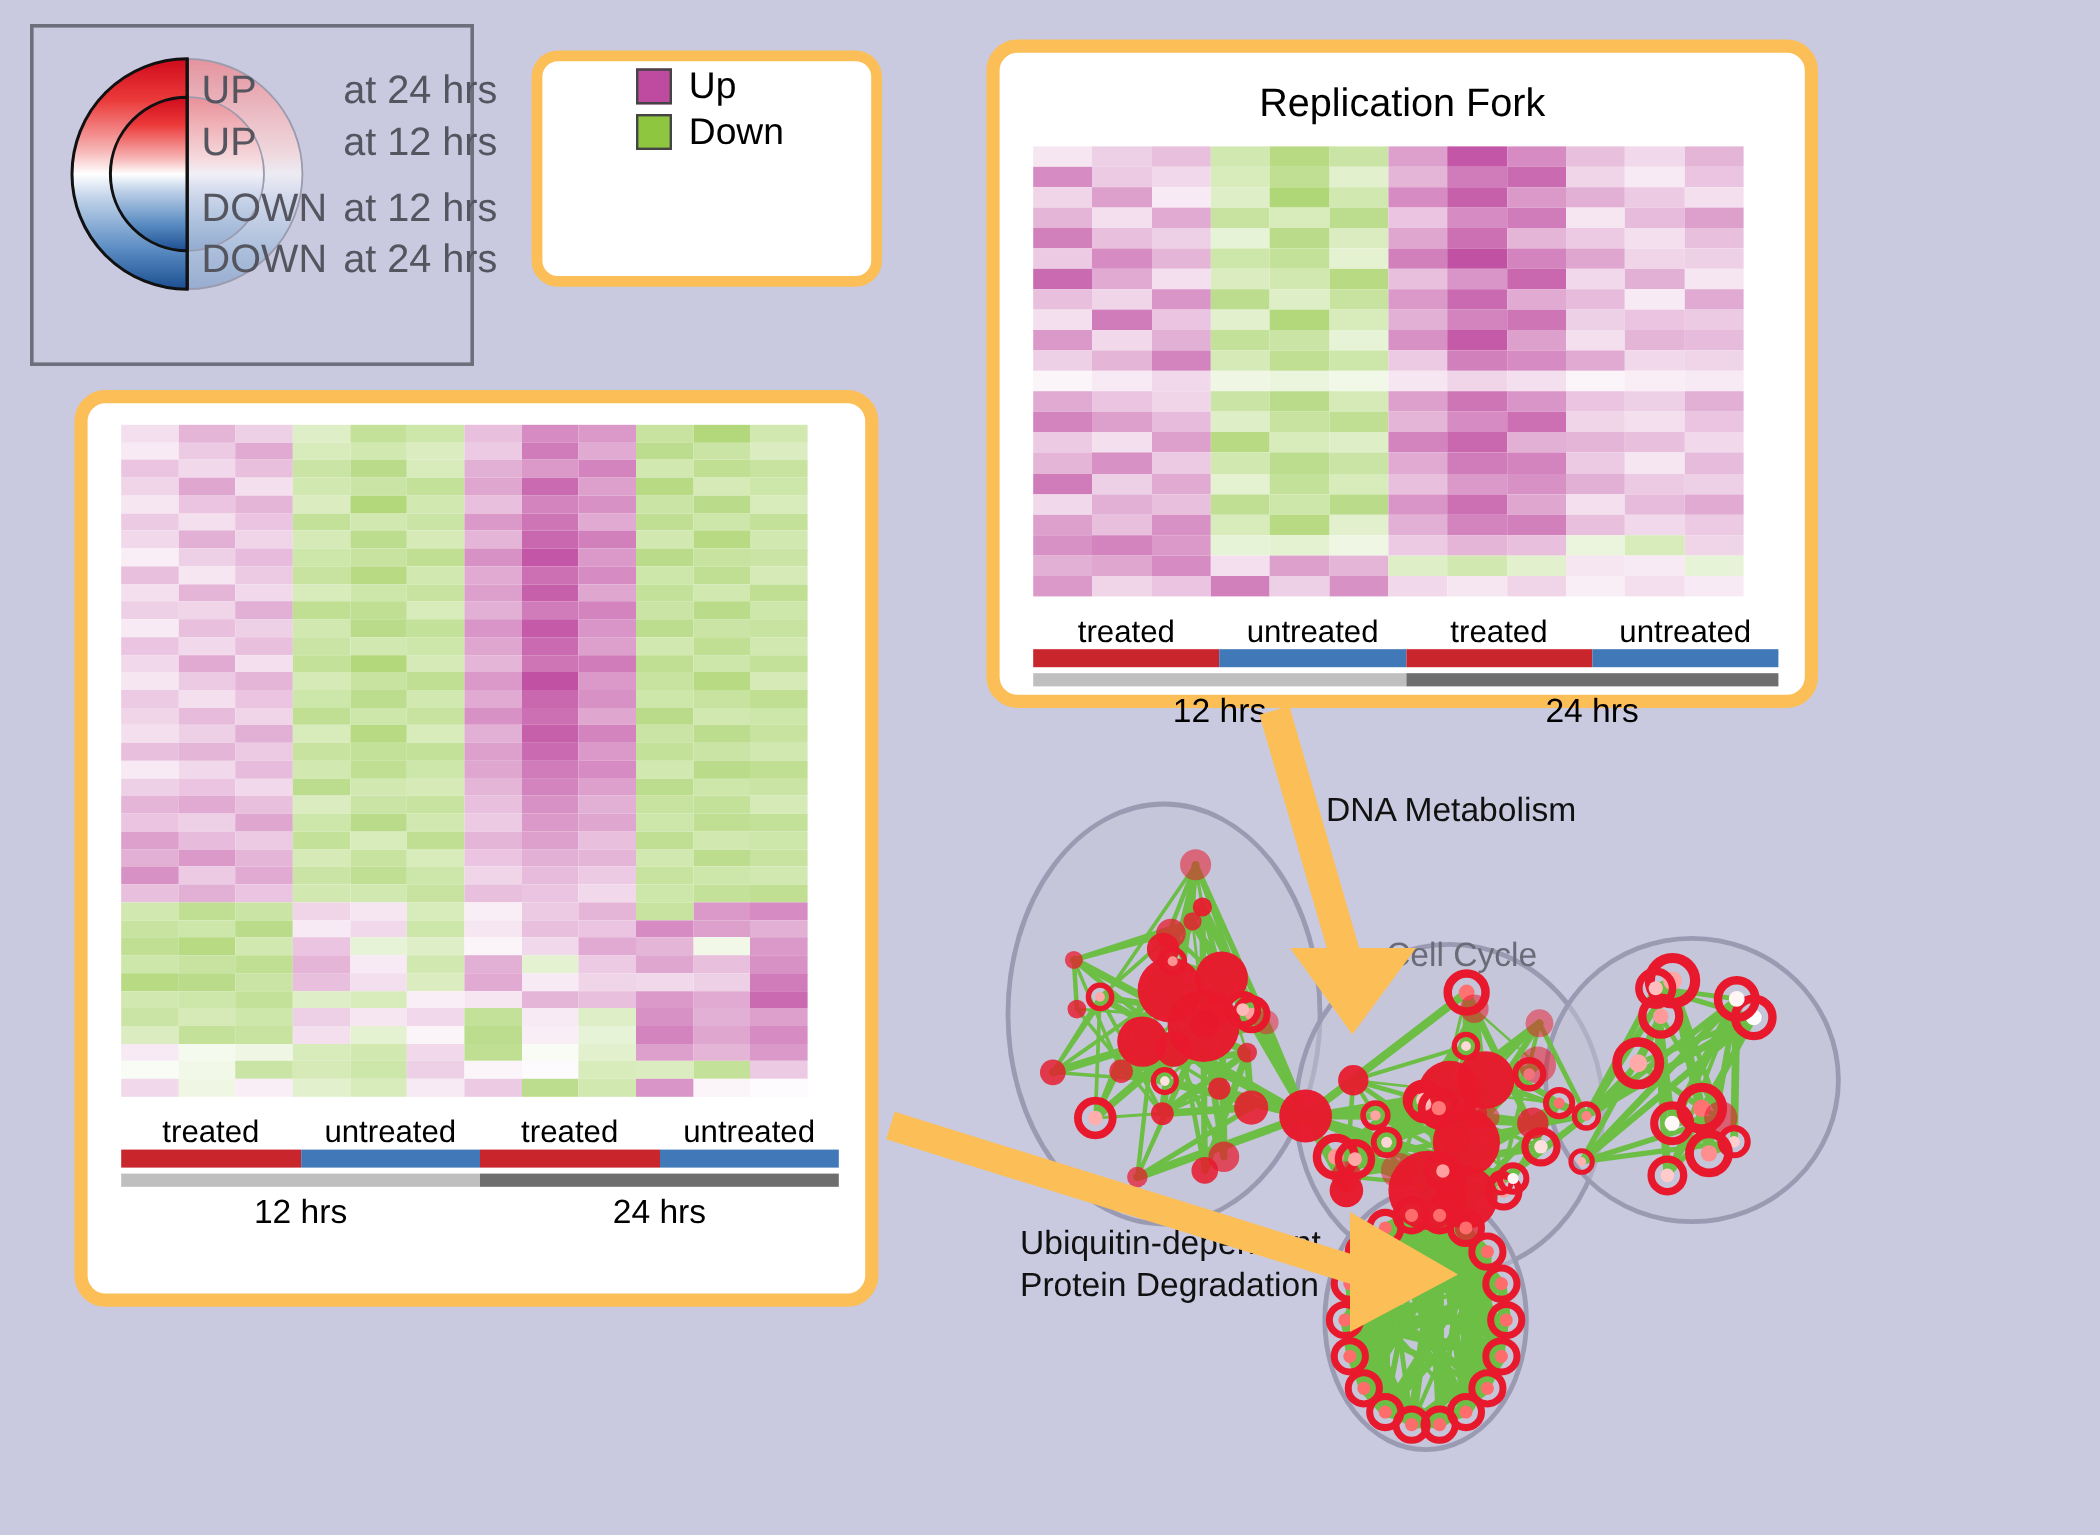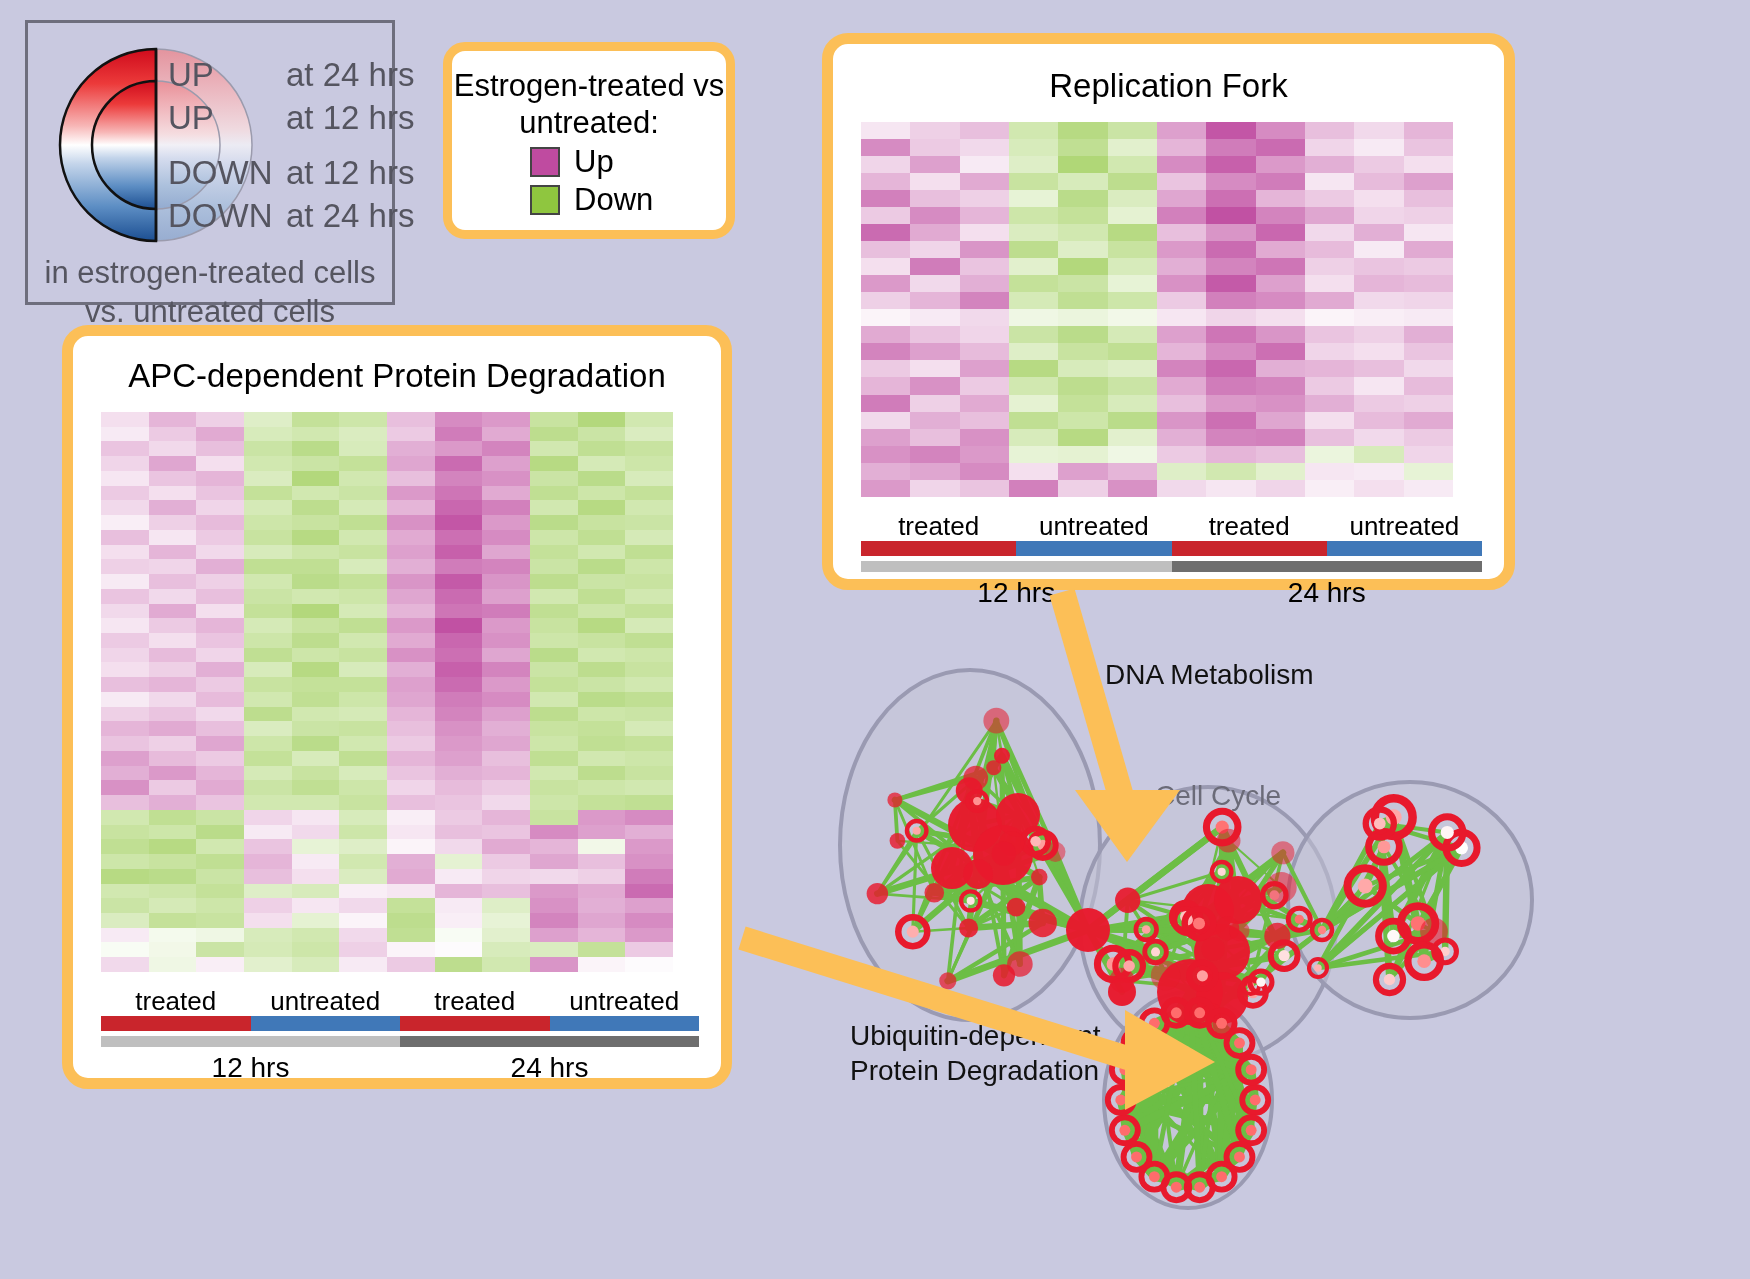--- a/index.html
+++ b/index.html
@@ -118,27 +118,23 @@
     <span class="ck-when">at 12 hrs</span>
   </div>
   <div class="ck-row" style="left:140px;top:133px;">
     <span class="ck-lab" style="width:118px;">DOWN</span>
     <span class="ck-when">at 12 hrs</span>
   </div>
   <div class="ck-row" style="left:140px;top:176px;">
     <span class="ck-lab" style="width:118px;">DOWN</span>
     <span class="ck-when">at 24 hrs</span>
   </div>
-  <div id="ck-foot">in estrogen-treated cells
-vs. untreated cells</div>
 </div>
 
 <div id="legendcard" class="abs">
-  <div class="lc-title">Estrogen-treated
-vs untreated:</div>
   <div class="lc-item">
     <span class="swatch" id="sw-up" style="background: rgb(191, 75, 160);"></span>
     <span class="t">Up</span>
   </div>
   <div class="lc-item">
     <span class="swatch" id="sw-down" style="background: rgb(143, 198, 63);"></span>
     <span class="t">Down</span>
   </div>
 </div>
 
@@ -472,21 +468,20 @@
         <div style="background: rgb(110, 110, 110);"></div>
       </div>
     <div class="hrlabels" id="rf-time-labels">
         <div>12 hrs</div>
         <div>24 hrs</div>
       </div>
   </div>
 </div>
 
 <div id="panelAPC" class="panel abs">
-  <div class="panel-title" style="margin-top:22px;">APC-dependent Protein Degradation</div>
   <div id="hm-apc" class="hm" style="margin:18px 22px 0 28px;">
       <div class="hm-row">
         <div class="hm-cell" style="width:47.666666666666664px;height:14.736842105263158px;background:rgb(244,223,238)"></div>
         <div class="hm-cell" style="width:47.666666666666664px;height:14.736842105263158px;background:rgb(229,181,216)"></div>
         <div class="hm-cell" style="width:47.666666666666664px;height:14.736842105263158px;background:rgb(238,208,230)"></div>
         <div class="hm-cell" style="width:47.666666666666664px;height:14.736842105263158px;background:rgb(222,238,199)"></div>
         <div class="hm-cell" style="width:47.666666666666664px;height:14.736842105263158px;background:rgb(196,225,153)"></div>
         <div class="hm-cell" style="width:47.666666666666664px;height:14.736842105263158px;background:rgb(205,230,169)"></div>
         <div class="hm-cell" style="width:47.666666666666664px;height:14.736842105263158px;background:rgb(232,191,221)"></div>
         <div class="hm-cell" style="width:47.666666666666664px;height:14.736842105263158px;background:rgb(214,139,194)"></div>

